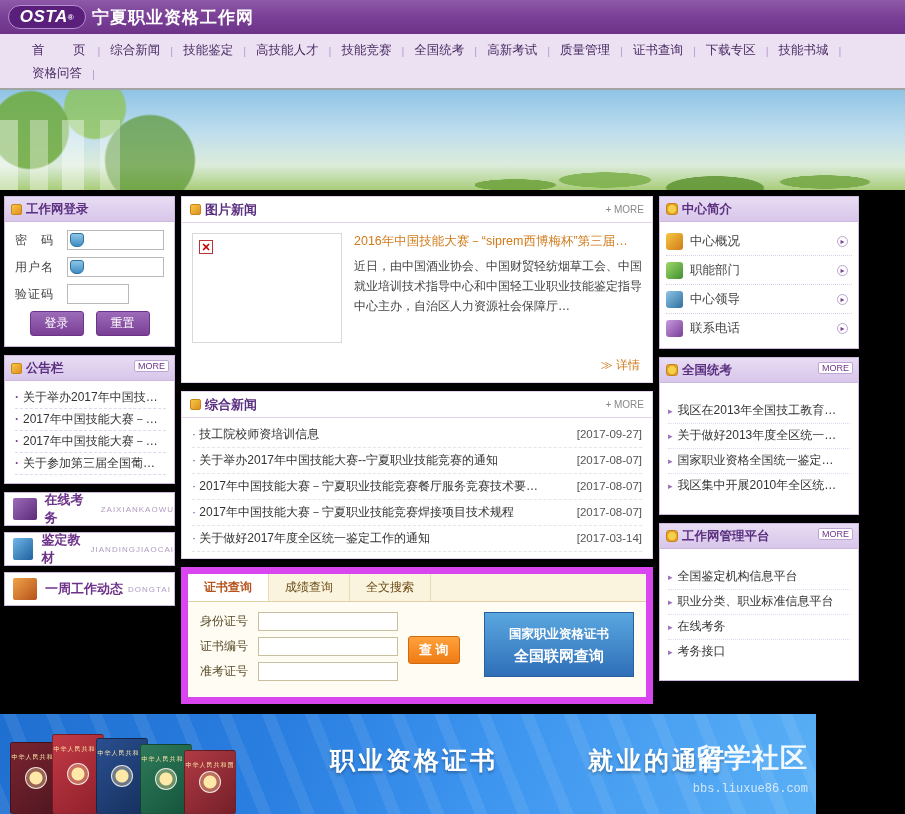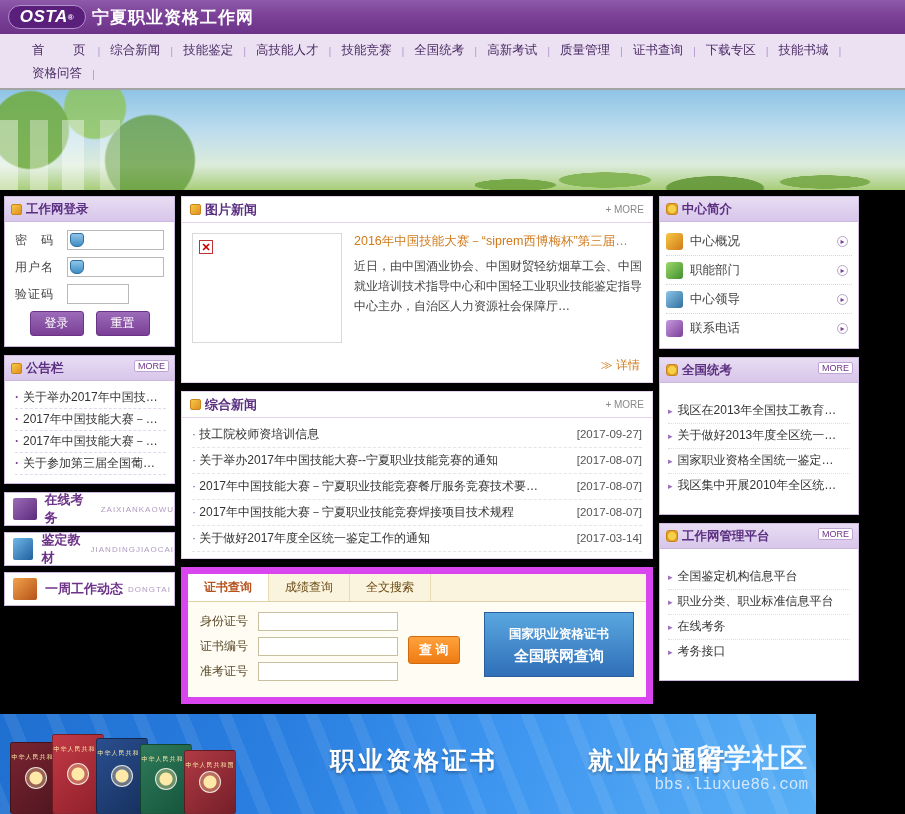--- a/index.html
+++ b/index.html
@@ -276,21 +276,21 @@
     background: radial-gradient(circle,#ffe9a8 0 6px, rgba(255,233,168,.35) 7px 11px); }
   .cert .ct { position:absolute; top:10px; font-size:6px; color:#ffe9a8; letter-spacing:1px;}
   .bottom-text {
     position:absolute; left:330px; top:30px; color:#fff; font-size:25px; font-weight:bold;
     letter-spacing:3px; text-shadow:0 2px 3px rgba(0,0,0,.3);
   }
   .watermark {
     position:absolute; right:8px; top:26px; text-align:right;
   }
   .watermark .w1 { color:#fff; font-size:27px; font-weight:bold; opacity:.92; letter-spacing:1px;}
-  .watermark .w2 { color:#e8f2ff; font-size:16px; opacity:.85; }
+  .watermark .w2 { color:#e8f2ff; font-size:12px; opacity:.85; margin-top:6px;}
 </style>
 </head>
 <body>
 
 <div id="page">
 
   <div class="header">
     <div class="logo">
       <span>OSTA</span>
         <span class="logo-sup">®</span>

